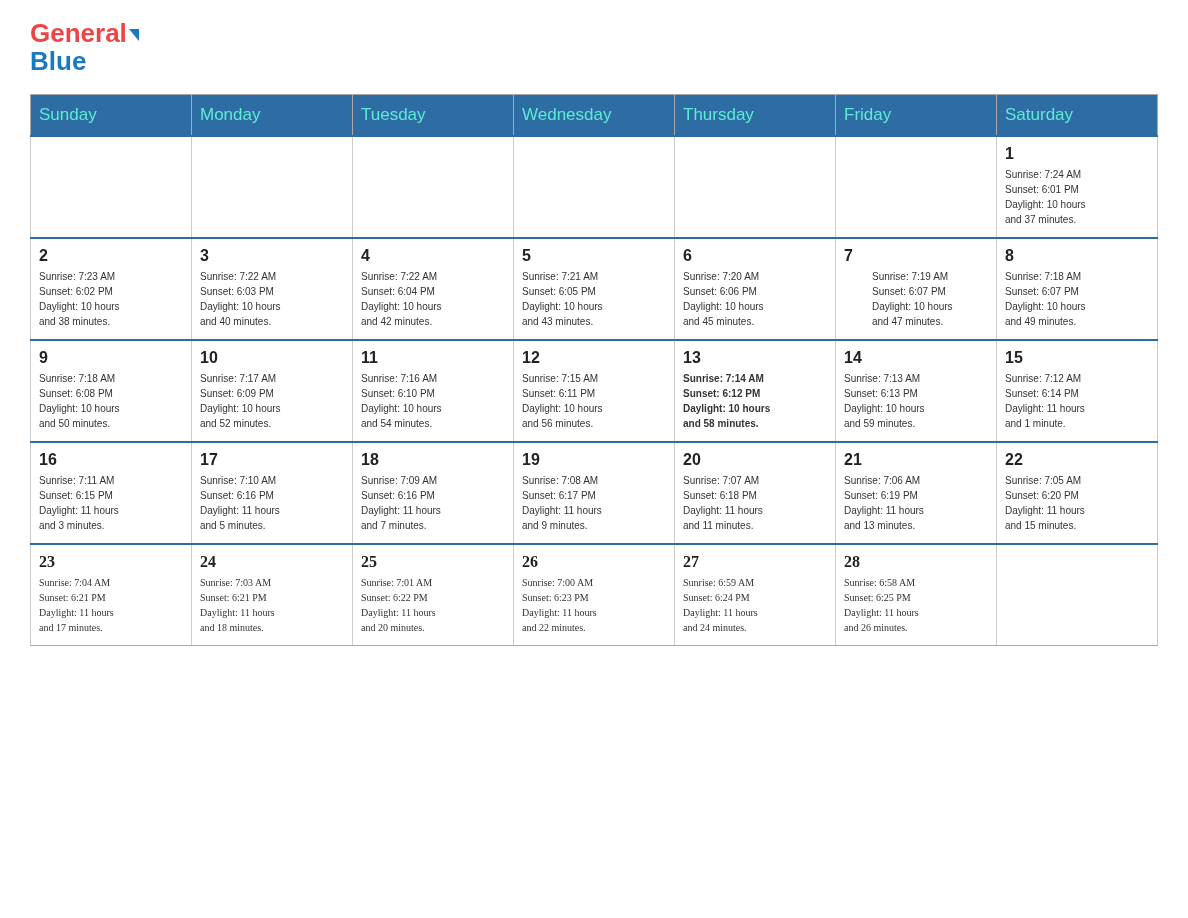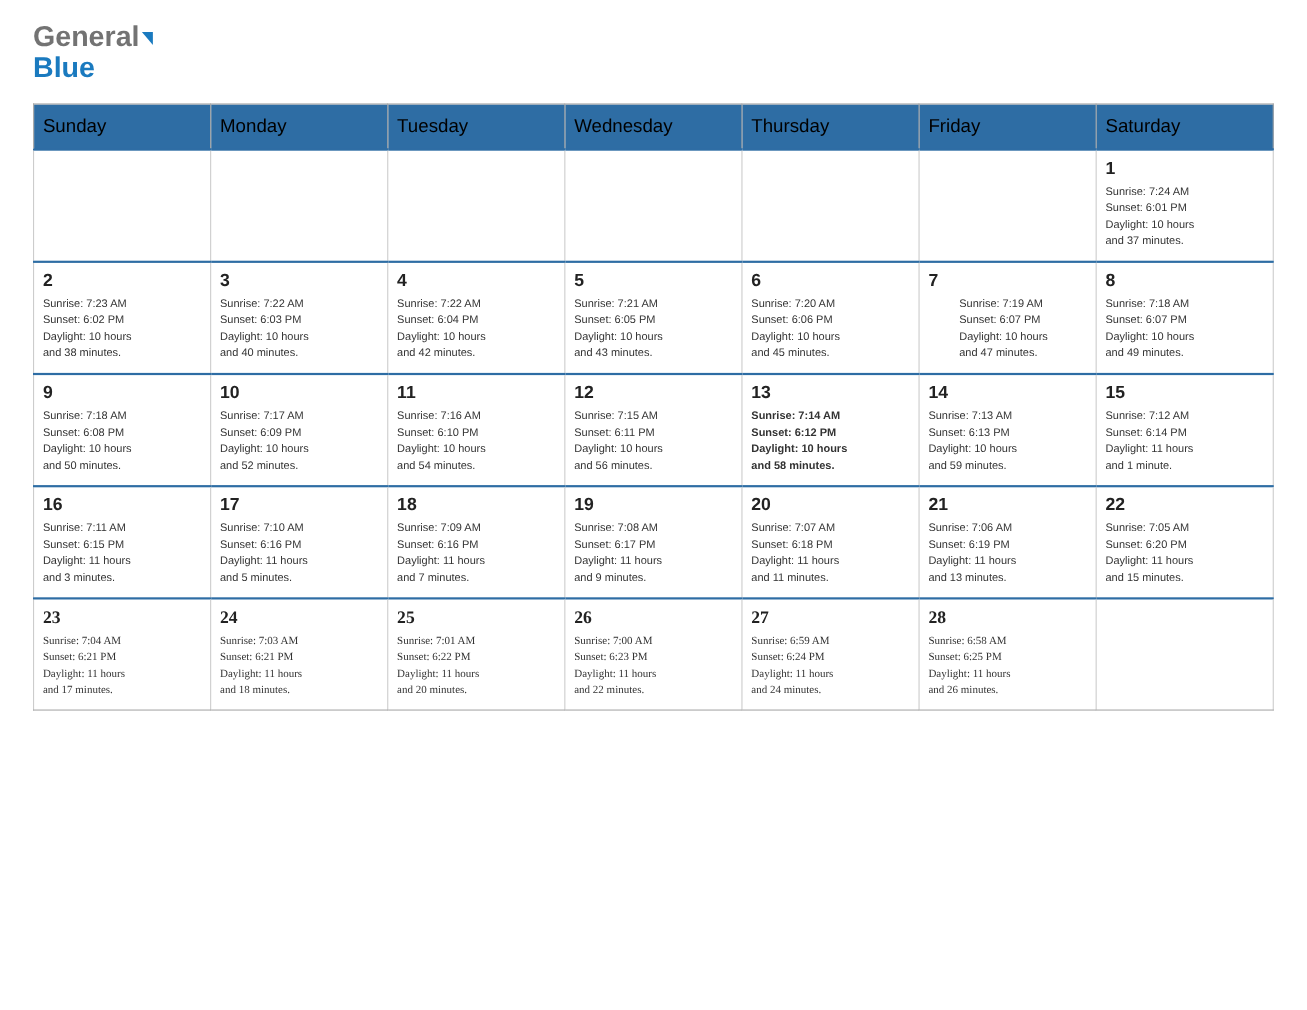--- a/index.html
+++ b/index.html
@@ -17,21 +17,21 @@
       margin-bottom: 20px;
     }
     .logo {
       display: flex;
       flex-direction: column;
       align-items: flex-start;
     }
     .logo-text {
       font-size: 26px;
       font-weight: bold;
-      color: #737373;
+      color: #ef4444;
       line-height: 1;
     }
     .logo-arrow {
       display: inline-block;
       width: 0;
       height: 0;
       border-left: 10px solid transparent;
       border-right: 0px solid transparent;
       border-top: 12px solid #1a7abf;
       margin-left: 2px;
@@ -59,21 +59,21 @@
       color: #444;
       margin-top: 4px;
     }
     .calendar {
       width: 100%;
       border-collapse: collapse;
       border: 1px solid #aaa;
     }
     .calendar th {
       background-color: #2e6da4;
-      color: #000000;
+      color: #5eead4;
       padding: 10px 8px;
       text-align: left;
       font-size: 17px;
       font-weight: normal;
       border: 1px solid #aaa;
     }
     .calendar td {
       vertical-align: top;
       border: 1px solid #ccc;
       padding: 8px 8px 10px 8px;

